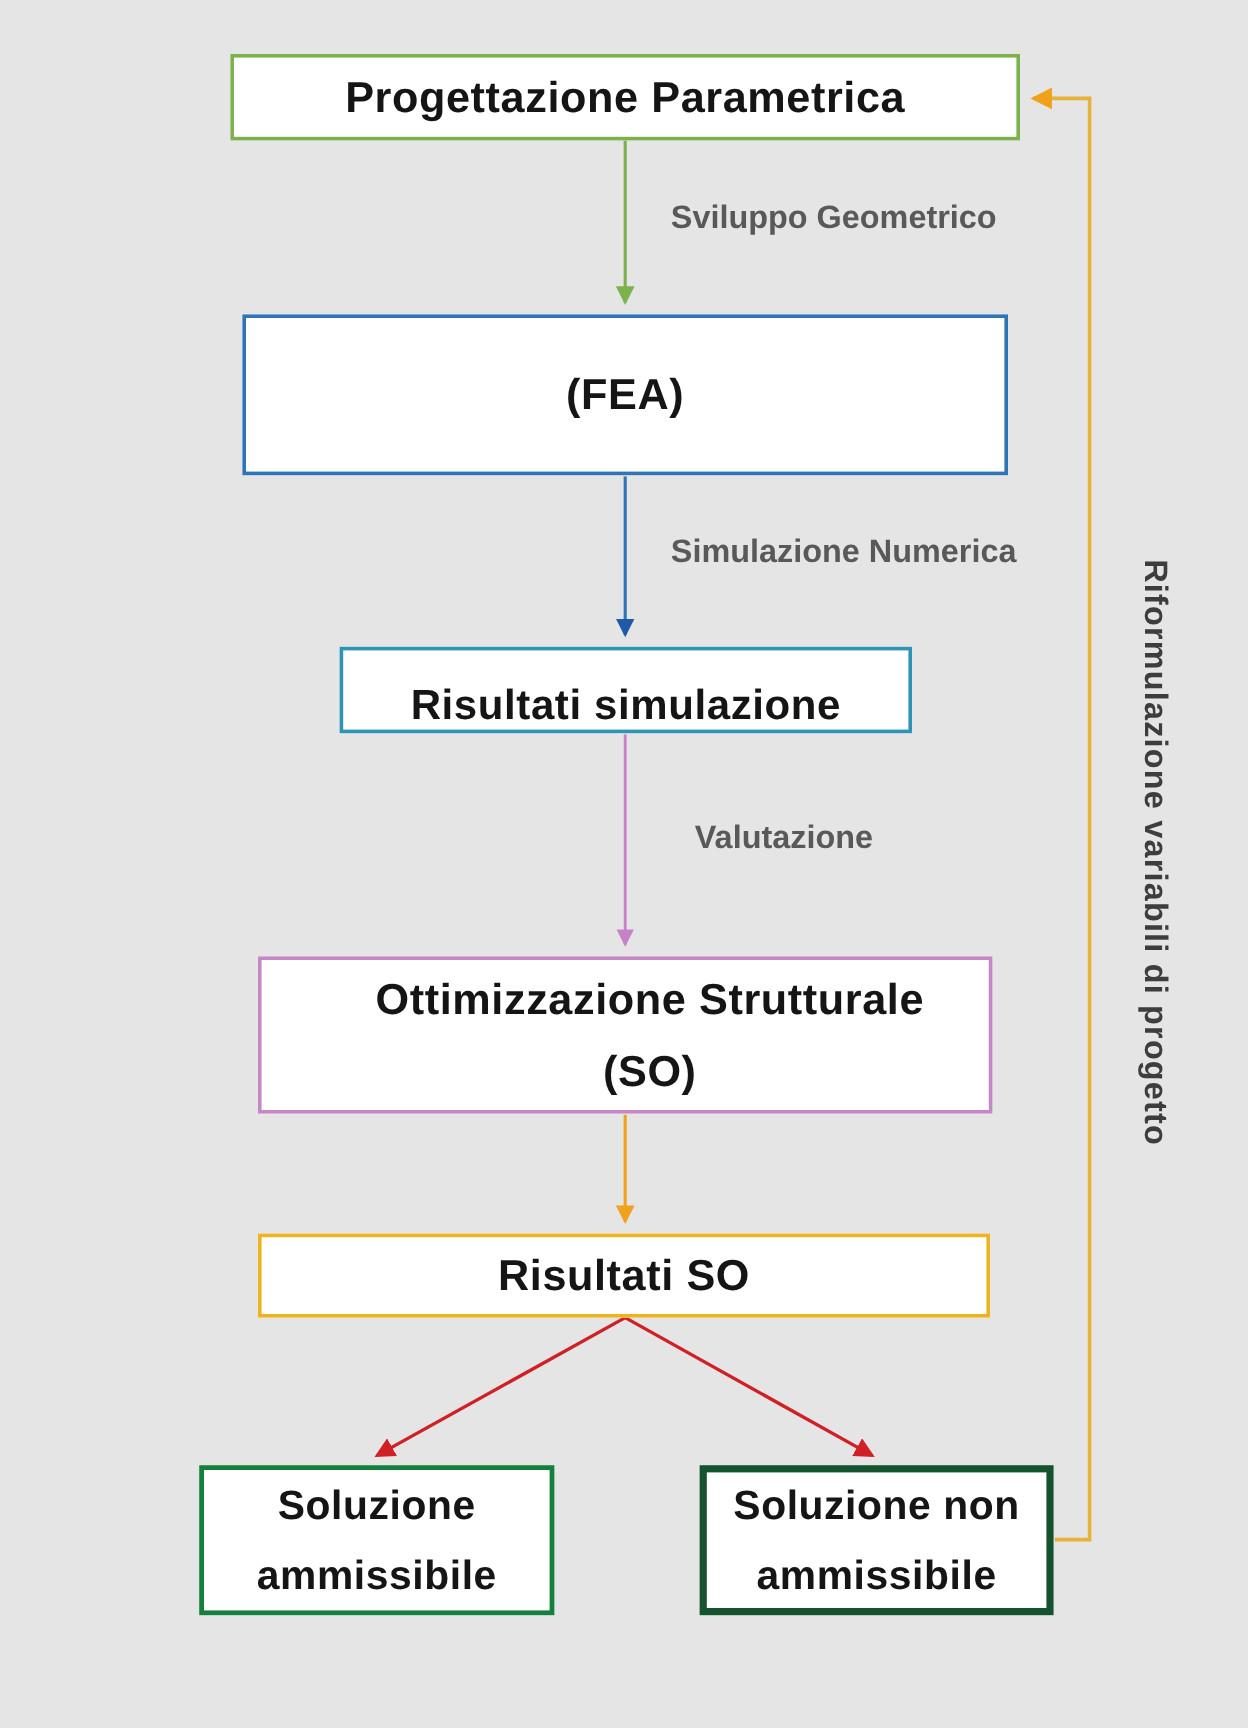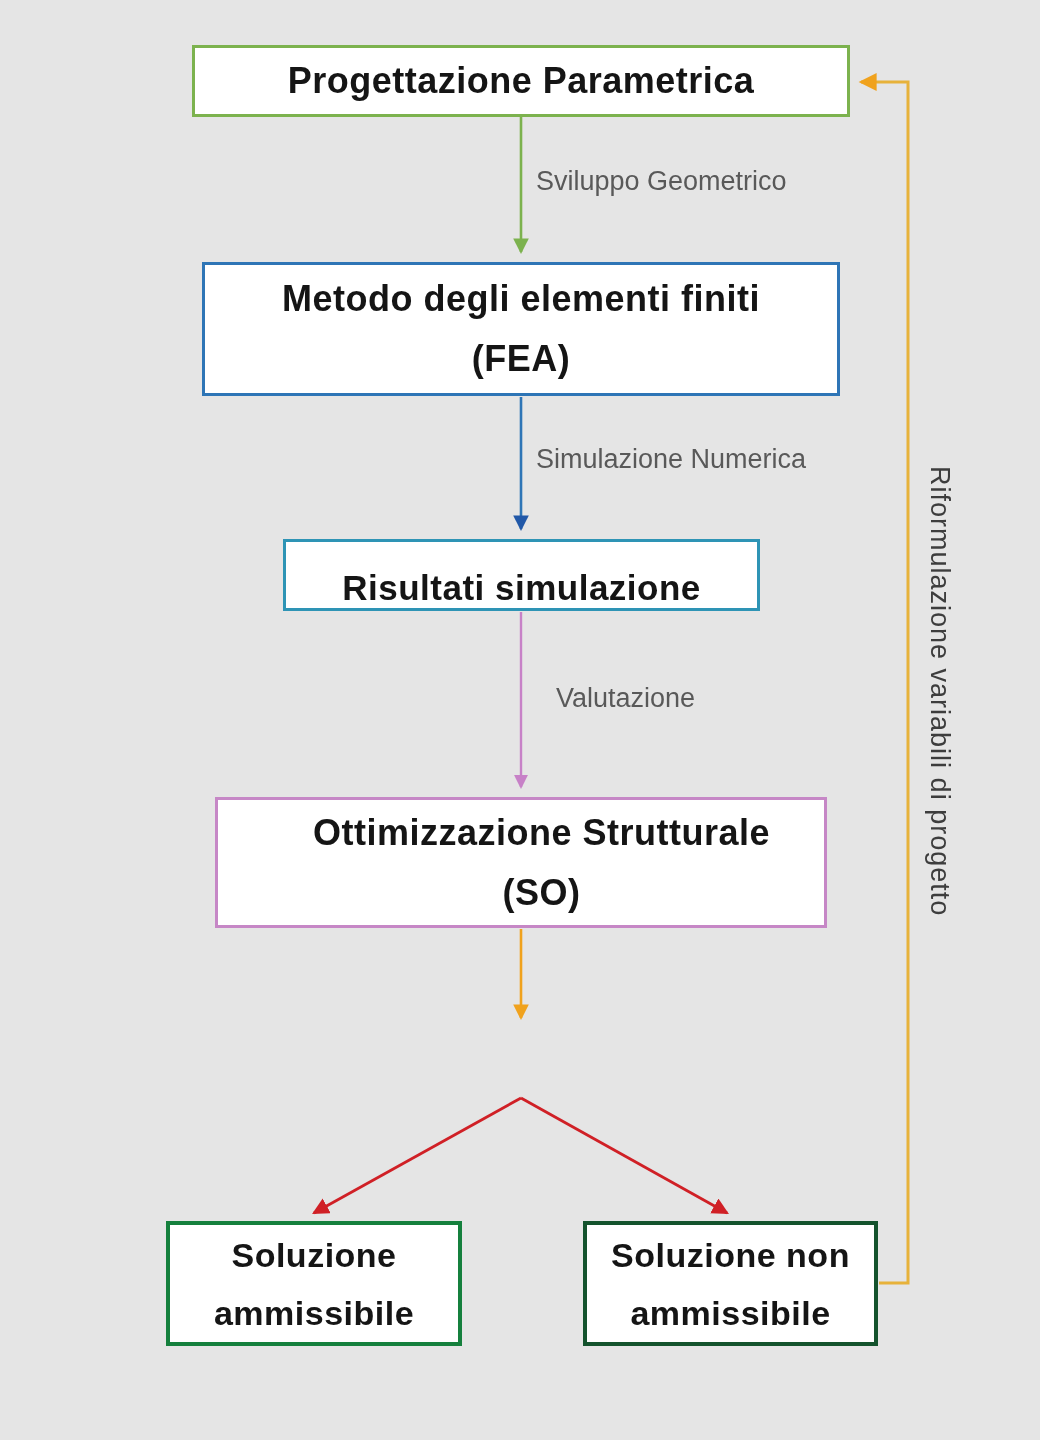--- a/index.html
+++ b/index.html
@@ -22,28 +22,29 @@
     z-index:2;
     box-sizing:border-box;
   }
   .node .line{display:block;}
   #node-progettazione{left:192px;top:45px;width:658px;height:72px;border:3px solid #7cb24e;font-size:36px;}
   #node-fea{left:202px;top:262px;width:638px;height:134px;border:3px solid #2e75b6;font-size:36px;line-height:60px;}
   #node-risultati-sim{left:283px;top:539px;width:477px;height:72px;border:3px solid #2e94b5;font-size:35px;justify-content:flex-end;}
   #node-ottimizzazione{left:215px;top:797px;width:612px;height:131px;border:3px solid #c687c6;font-size:36px;line-height:60px;padding-left:41px;}
   #node-risultati-so{left:215px;top:1028px;width:610px;height:70px;border:3px solid #edb420;font-size:36px;}
   #node-sol-amm{left:166px;top:1221px;width:296px;height:125px;border:4px solid #15803d;font-size:34px;line-height:58px;}
-  #node-sol-non-amm{left:583px;top:1221px;width:295px;height:125px;border:4px solid #14532d;font-size:34px;line-height:58px;}
+  #node-sol-non-amm{left:583px;top:1221px;width:295px;height:125px;border:6px solid #14532d;font-size:34px;line-height:58px;}
   .edge-label{
     position:absolute;
     color:#595959;
     font-size:27px;
-    font-weight:normal;
+    font-weight:bold;
     z-index:2;
     white-space:nowrap;
+    margin-left:23px;
   }
   #label-sviluppo{left:536px;top:166px;}
   #label-simulazione{left:536px;top:444px;}
   #label-valutazione{left:556px;top:683px;}
   #label-riformulazione{
     left:924px;top:466px;
     writing-mode:vertical-rl;
     color:#3d3d3d;
     font-size:27px;
     letter-spacing:1px;
@@ -86,33 +87,35 @@
     <path d="M521,1098 L727,1213" stroke="#d02026" stroke-width="2.8" fill="none" marker-end="url(#head-red)"></path>
 
     <path d="M879,1283 L908,1283 L908,82 L861,82" stroke="#e7b23a" stroke-width="3" fill="none" marker-end="url(#head-orange)"></path>
   </svg>
 
   <div class="node" id="node-progettazione">
     <span class="line">Progettazione Parametrica</span>
   </div>
 
   <div class="node" id="node-fea">
-    <span class="line">Metodo degli elementi finiti</span>
     <span class="line">(FEA)</span>
   </div>
 
   <div class="node" id="node-risultati-sim">
     <span class="line">Risultati simulazione</span>
   </div>
 
   <div class="node" id="node-ottimizzazione">
     <span class="line">Ottimizzazione Strutturale</span>
     <span class="line">(SO)</span>
   </div>
 
+  <div class="node" id="node-risultati-so">
+    <span class="line">Risultati SO</span>
+  </div>
 
   <div class="node" id="node-sol-amm">
     <span class="line">Soluzione</span>
     <span class="line">ammissibile</span>
   </div>
 
   <div class="node" id="node-sol-non-amm">
     <span class="line">Soluzione non</span>
     <span class="line">ammissibile</span>
   </div>

